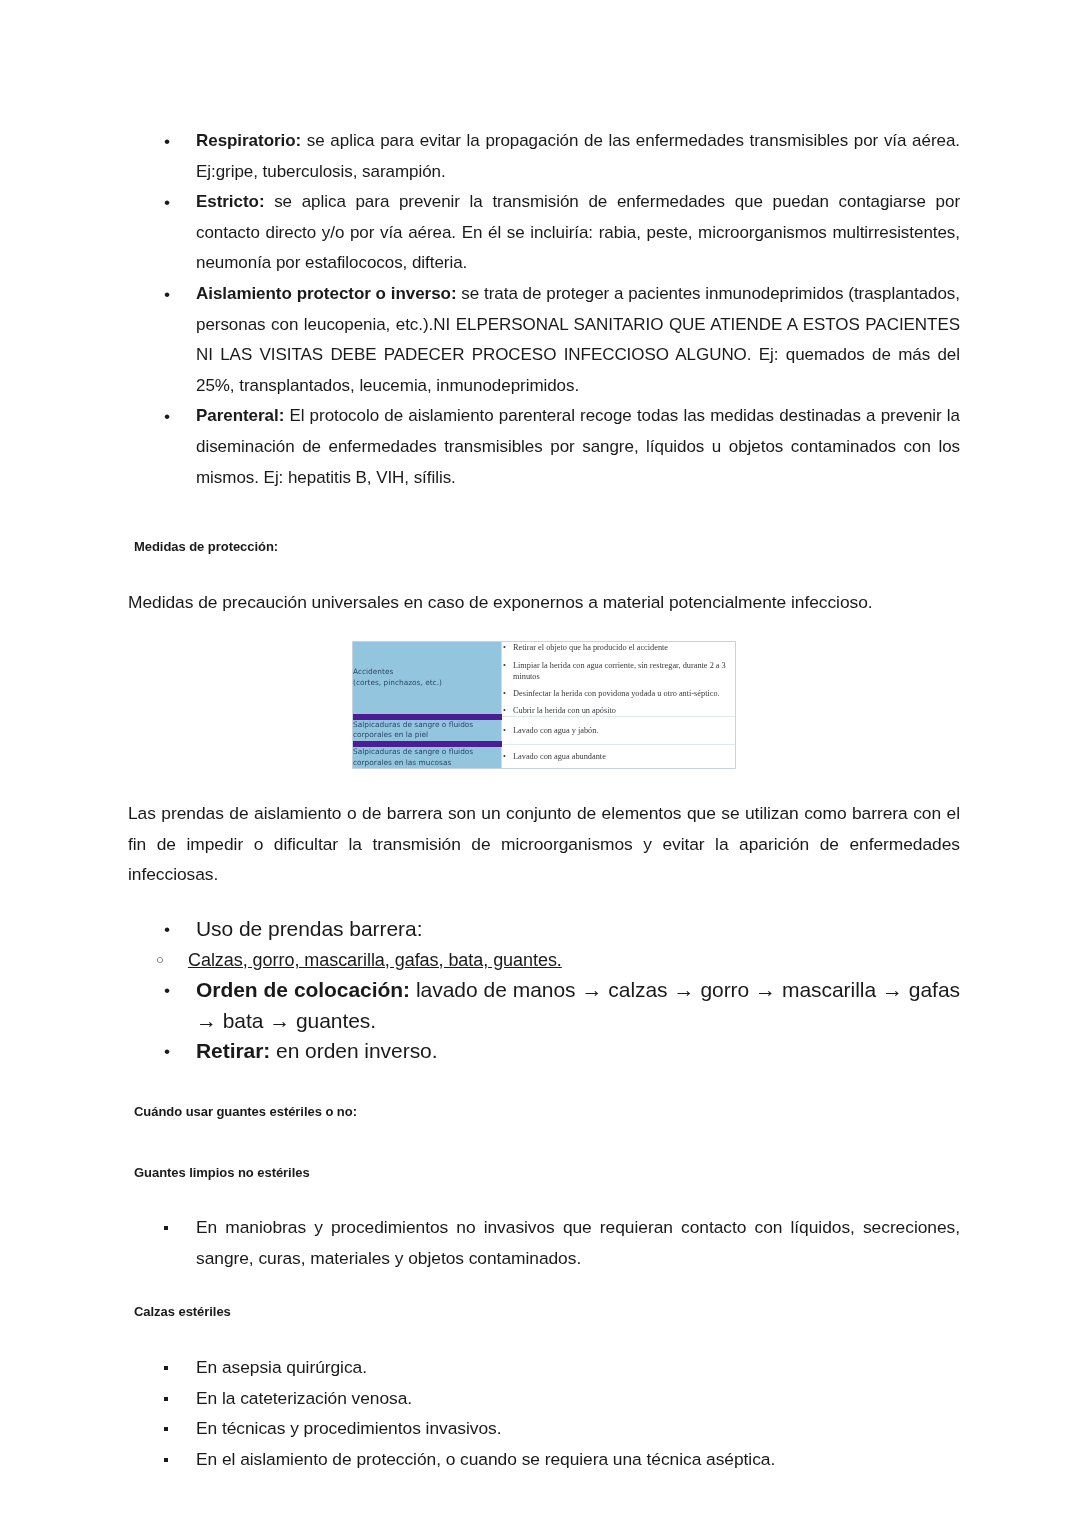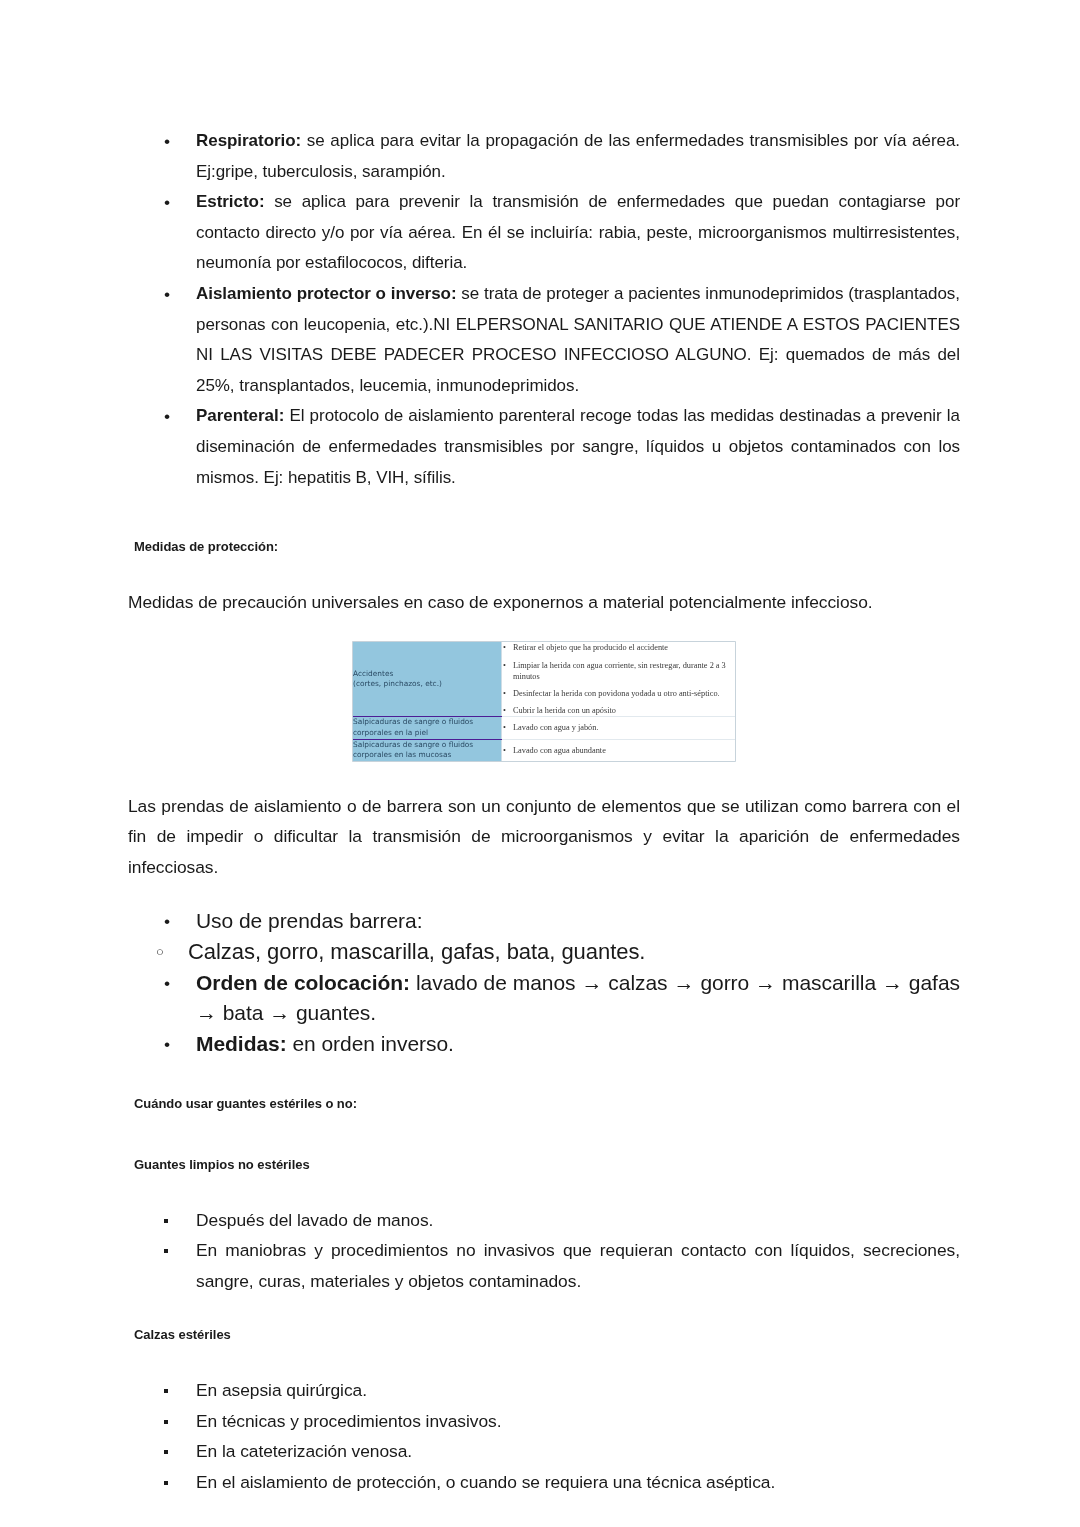--- a/index.html
+++ b/index.html
@@ -93,21 +93,21 @@
     padding: 0;
   }
   td.lbl {
     width: 148px;
     background: #93c6de;
     color: #2a4a63;
     font-family: "DejaVu Sans", sans-serif;
     font-size: 7.4px;
     line-height: 10.6px;
     padding: 6px 9px;
-    border-bottom: 1px solid #4c1d95;
+    border-bottom: 6px solid #4c1d95;
   }
   tr:last-child td.lbl { border-bottom: none; }
   td.desc {
     background: #ffffff;
     border-bottom: 1px solid #e2e9ee;
     border-left: 1px solid #cfdde6;
     padding: 7px 8px 7px 9px;
     vertical-align: middle;
     margin-left: 24px;
   }
@@ -161,23 +161,24 @@
     line-height: 30.6px;
   }
   ul.lv2 {
     list-style: none;
     margin: 0;
     padding: 0;
   }
   ul.lv2 > li {
     position: relative;
     padding-left: 60px;
-    font-size: 22px;
-    line-height: 30.6px;
-    letter-spacing: -0.05px;
+    font-size: 18px;
+    line-height: 30.6px;
+    letter-spacing: -0.05px;
+    text-decoration: underline;
   }
   ul.lv2 > li::before {
     content: "\25CB";
     position: absolute;
     left: 28px;
     top: 0;
     font-size: 13px;
     line-height: 30.6px;
   }
 
@@ -277,45 +278,44 @@
     <div class="gap-24"></div>
 
     <ul class="lv1b">
       <li><span>Uso de prendas barrera:</span></li>
     </ul>
     <ul class="lv2">
       <li><span>Calzas, gorro, mascarilla, gafas, bata, guantes.</span></li>
     </ul>
     <ul class="lv1b">
       <li><span class="b">Orden de colocación:</span><span> lavado de manos → calzas → gorro → mascarilla → gafas → bata → guantes.</span></li>
-      <li><span class="b">Medidas:</span><span> en orden inverso.</span></li>
+      <li><span class="b">Retirar:</span><span> en orden inverso.</span></li>
     </ul>
 
     <div class="gap-24"></div>
 
     <p class="heading">Cuándo usar guantes estériles o no:</p>
 
     <div class="gap-18"></div>
 
     <p class="heading">Guantes limpios no estériles</p>
 
     <div class="gap-18"></div>
 
     <ul class="lv1s">
-      <li class="nojust">Después del lavado de manos.</li>
       <li>En maniobras y procedimientos no invasivos que requieran contacto con líquidos, secreciones, sangre, curas, materiales y objetos contaminados.</li>
     </ul>
 
     <div class="gap-18"></div>
 
     <p class="heading">Calzas estériles</p>
 
     <div class="gap-18"></div>
 
     <ul class="lv1s">
       <li class="nojust">En asepsia quirúrgica.</li>
+      <li class="nojust">En la cateterización venosa.</li>
       <li class="nojust">En técnicas y procedimientos invasivos.</li>
-      <li class="nojust">En la cateterización venosa.</li>
       <li class="nojust">En el aislamiento de protección, o cuando se requiera una técnica aséptica.</li>
     </ul>
 
   </div>
 </div>
 
 </body></html>

